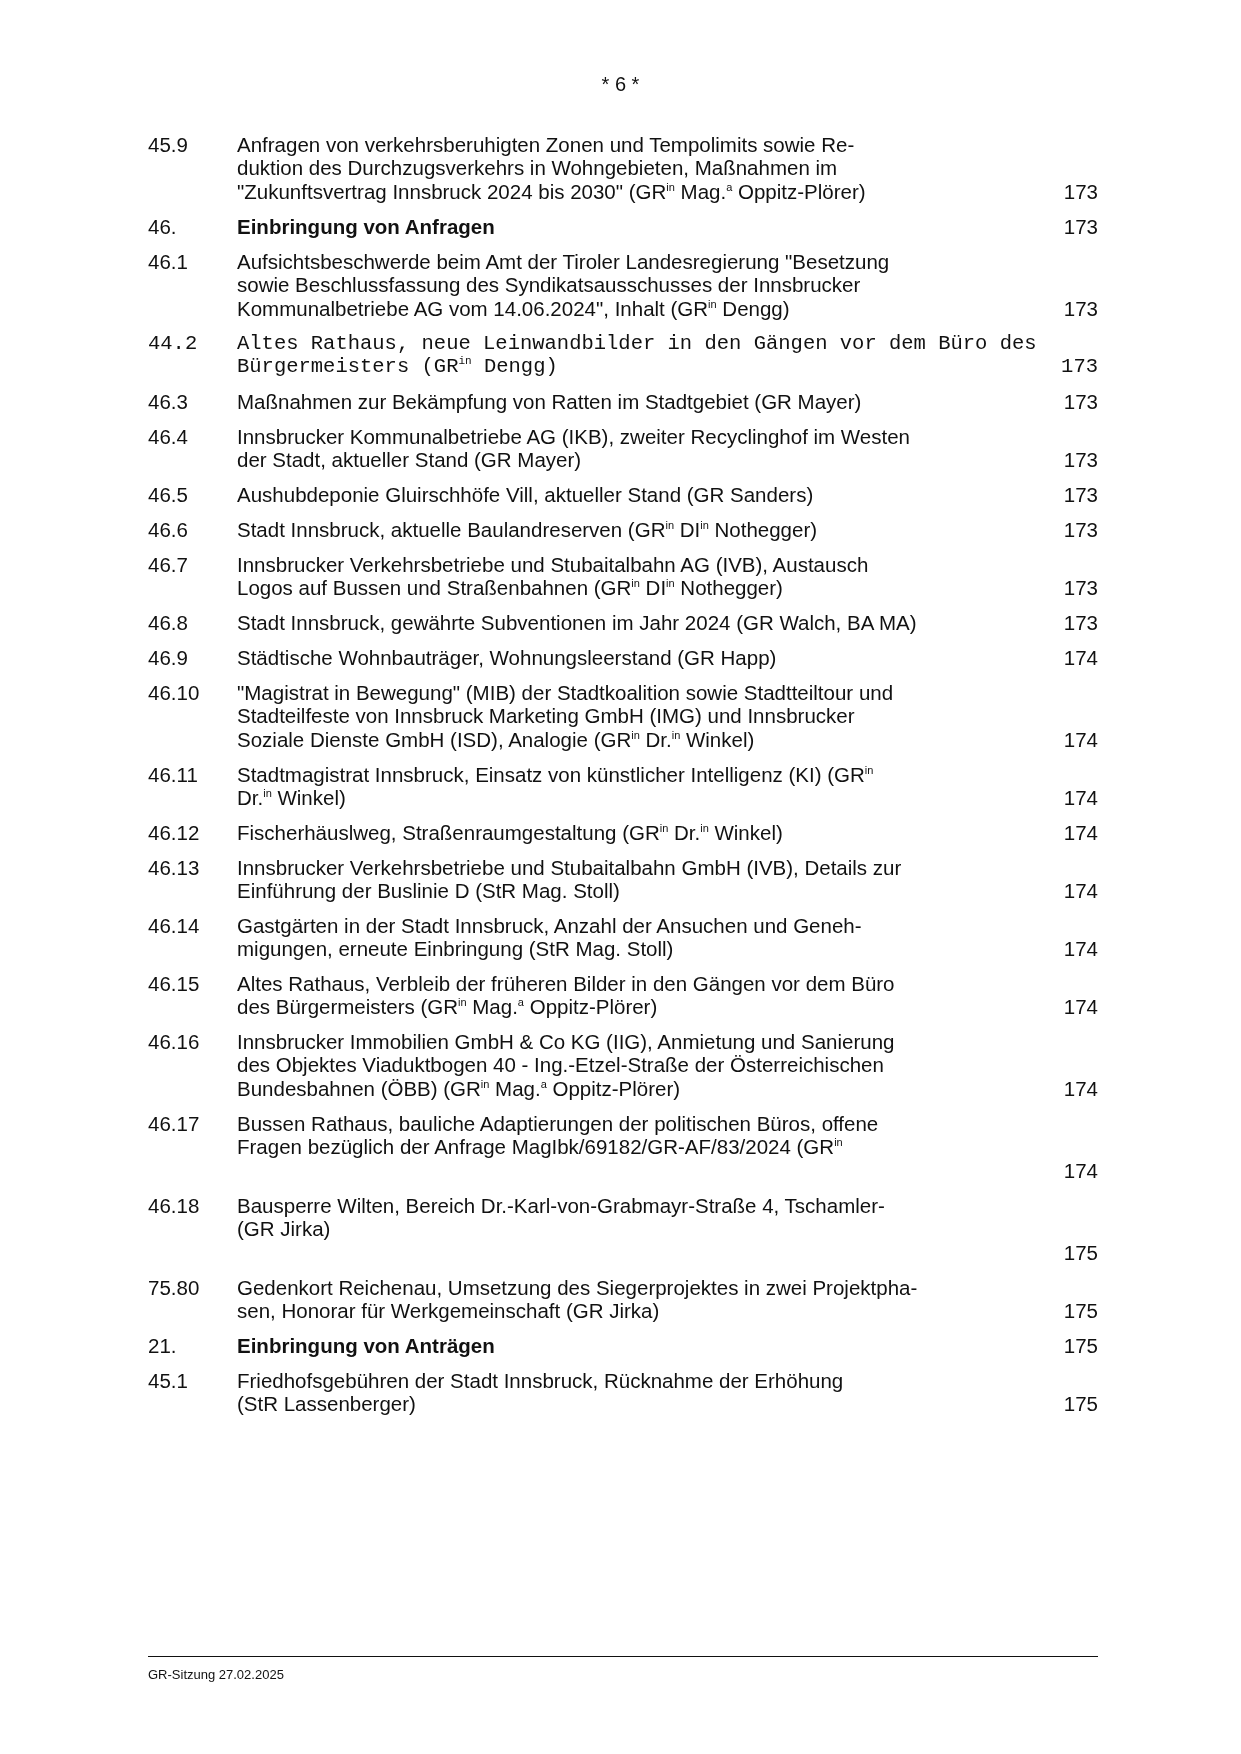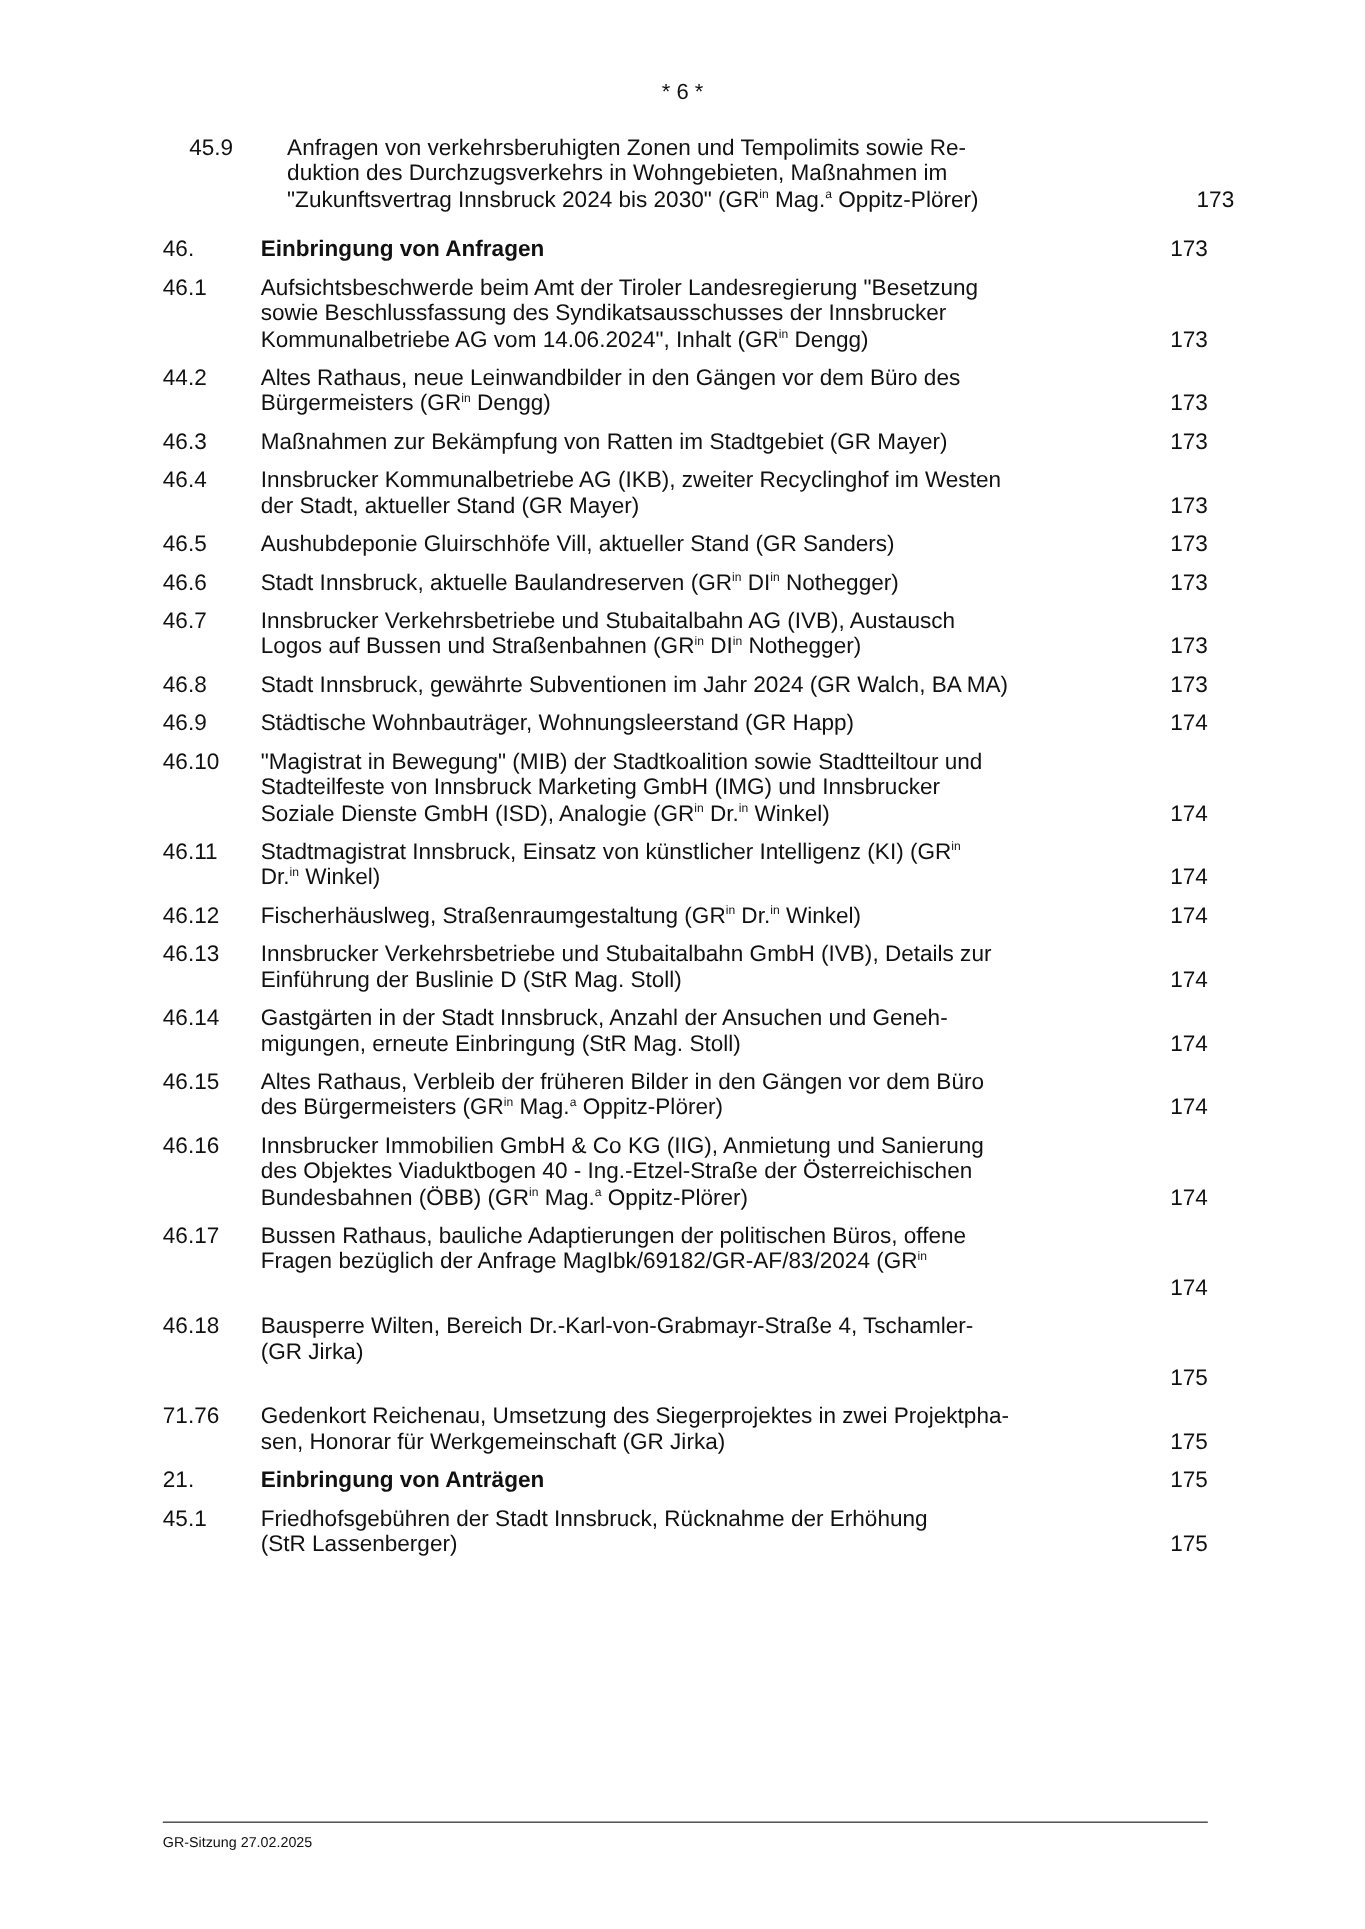--- a/index.html
+++ b/index.html
@@ -18,21 +18,21 @@
   .footer-rule { position: absolute; left: 148px; top: 1656px; width: 950px; height: 0;
                  border-top: 1.5px solid #111111; }
   .footer-text { position: absolute; left: 148px; top: 1664px; font-size: 13px; line-height: 22px; }
 </style>
 </head>
 <body>
 
 <div class="page-number">* 6 *</div>
 
 <div class="toc" id="toc">
-    <div class="entry" style="top: 123px; height: 70.2px; margin-left: 24px;">
+    <div class="entry" style="top: 133px; height: 70.2px;">
       <span class="num">45.9</span>
       <span class="title">
         <span class="line"><span>Anfragen von verkehrsberuhigten Zonen und Tempolimits sowie Re-</span></span>
         <span class="line"><span>duktion des Durchzugsverkehrs in Wohngebieten, Maßnahmen im</span></span>
         <span class="line"><span>"Zukunftsvertrag Innsbruck 2024 bis 2030" (GR</span><sup>in</sup><span> Mag.</span><sup>a</sup><span> Oppitz-Plörer)</span></span>
       </span>
       <span class="pg">173</span>
     </div>
     <div class="entry section" style="top: 215px; height: 23.4px;">
       <span class="num">46.</span>
@@ -43,21 +43,21 @@
     </div>
     <div class="entry" style="top: 250px; height: 70.2px;">
       <span class="num">46.1</span>
       <span class="title">
         <span class="line"><span>Aufsichtsbeschwerde beim Amt der Tiroler Landesregierung "Besetzung</span></span>
         <span class="line"><span>sowie Beschlussfassung des Syndikatsausschusses der Innsbrucker</span></span>
         <span class="line"><span>Kommunalbetriebe AG vom 14.06.2024", Inhalt (GR</span><sup>in</sup><span> Dengg)</span></span>
       </span>
       <span class="pg">173</span>
     </div>
-    <div class="entry" style="top: 332px; height: 46.8px;">
+    <div class="entry" style="top: 332px; height: 46.8px; font-family: Liberation Mono, monospace;">
       <span class="num">44.2</span>
       <span class="title">
         <span class="line"><span>Altes Rathaus, neue Leinwandbilder in den Gängen vor dem Büro des</span></span>
         <span class="line"><span>Bürgermeisters (GR</span><sup>in</sup><span> Dengg)</span></span>
       </span>
       <span class="pg">173</span>
     </div>
     <div class="entry" style="top: 390px; height: 23.4px;">
       <span class="num">46.3</span>
       <span class="title">
@@ -176,21 +176,21 @@
     </div>
     <div class="entry" style="top: 1194px; height: 70.2px;">
       <span class="num">46.18</span>
       <span class="title">
         <span class="line"><span>Bausperre Wilten, Bereich Dr.-Karl-von-Grabmayr-Straße 4, Tschamler-</span></span>
         <span class="line"><span>(GR Jirka)</span></span>
       </span>
       <span class="pg">175</span>
     </div>
     <div class="entry" style="top: 1276px; height: 46.8px;">
-      <span class="num">71.76</span>
+      <span class="num">75.80</span>
       <span class="title">
         <span class="line"><span>Gedenkort Reichenau, Umsetzung des Siegerprojektes in zwei Projektpha-</span></span>
         <span class="line"><span>sen, Honorar für Werkgemeinschaft (GR Jirka)</span></span>
       </span>
       <span class="pg">175</span>
     </div>
     <div class="entry section" style="top: 1334px; height: 23.4px;">
       <span class="num">21.</span>
       <span class="title">
         <span class="line"><span>Einbringung von Anträgen</span></span>

